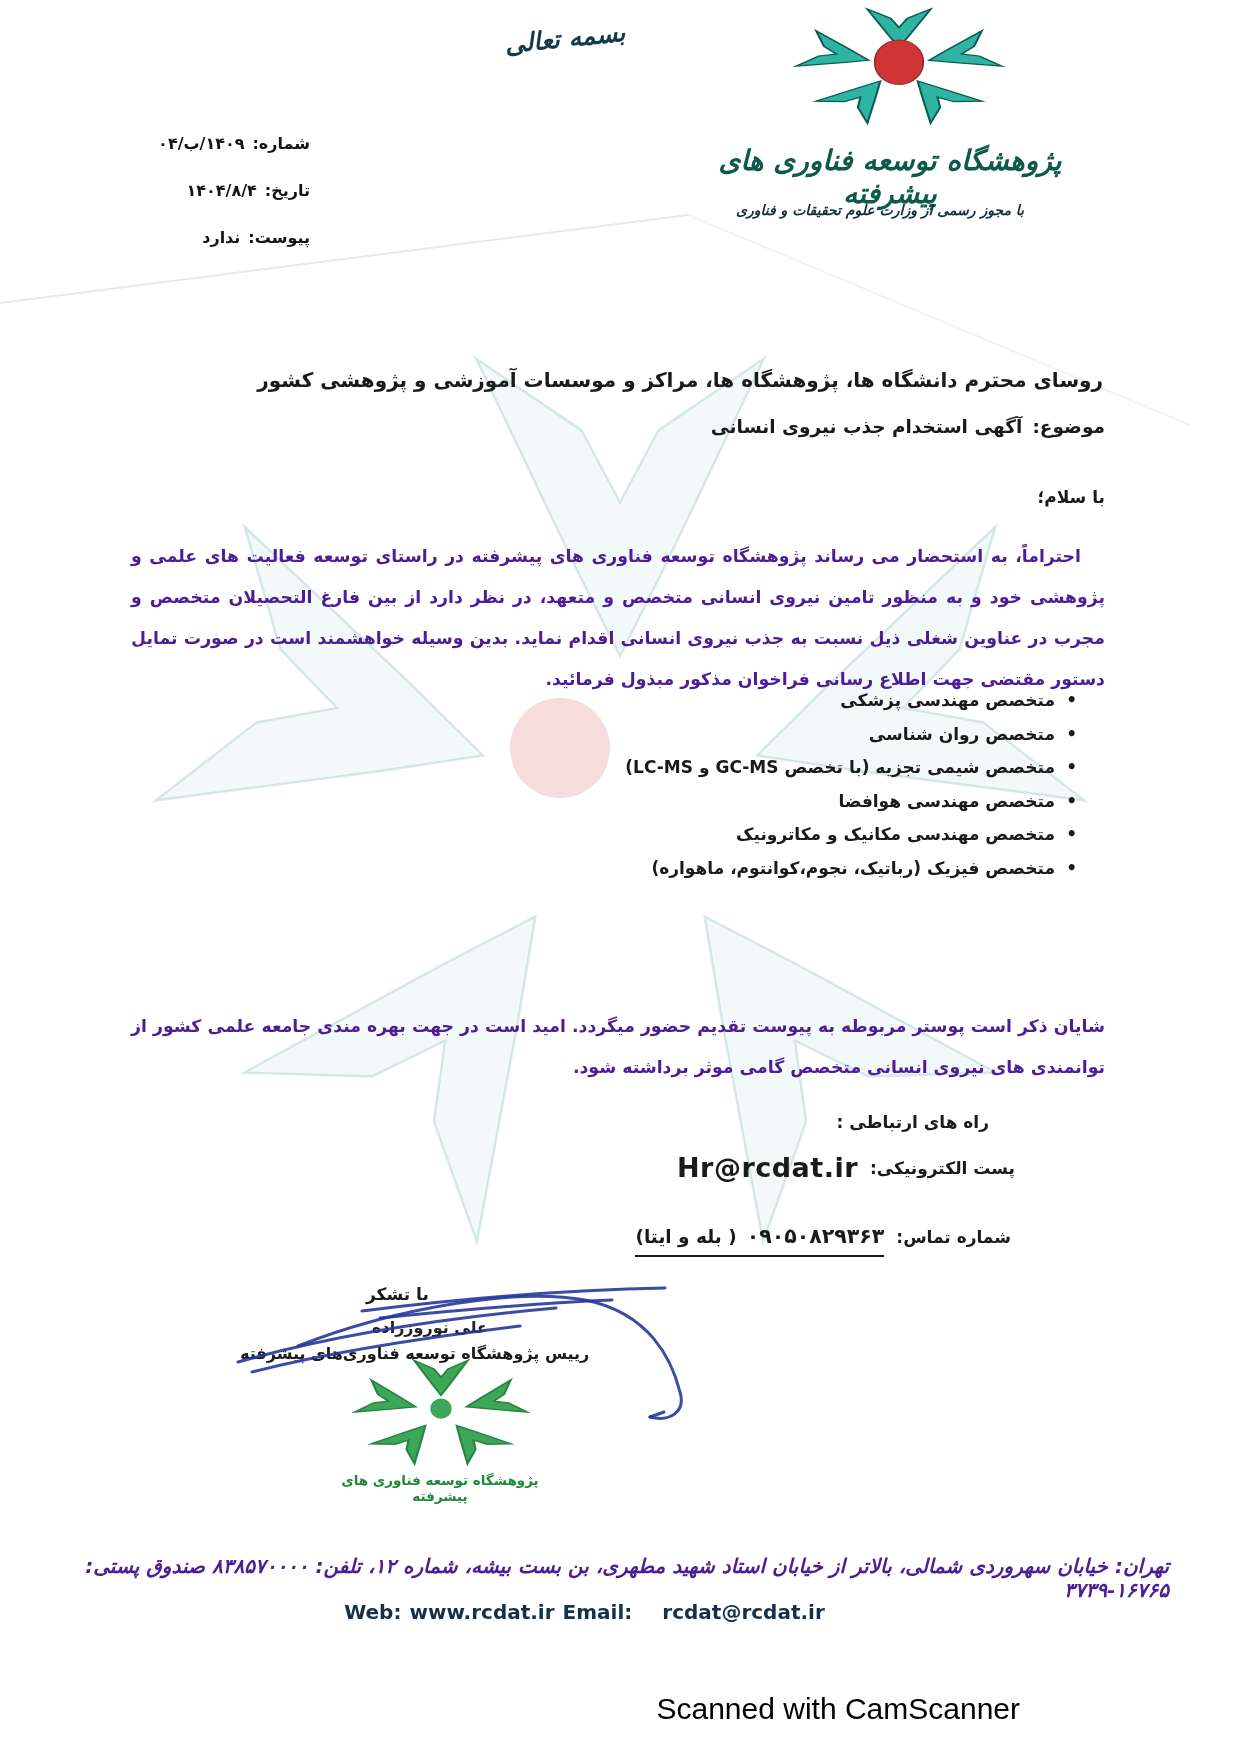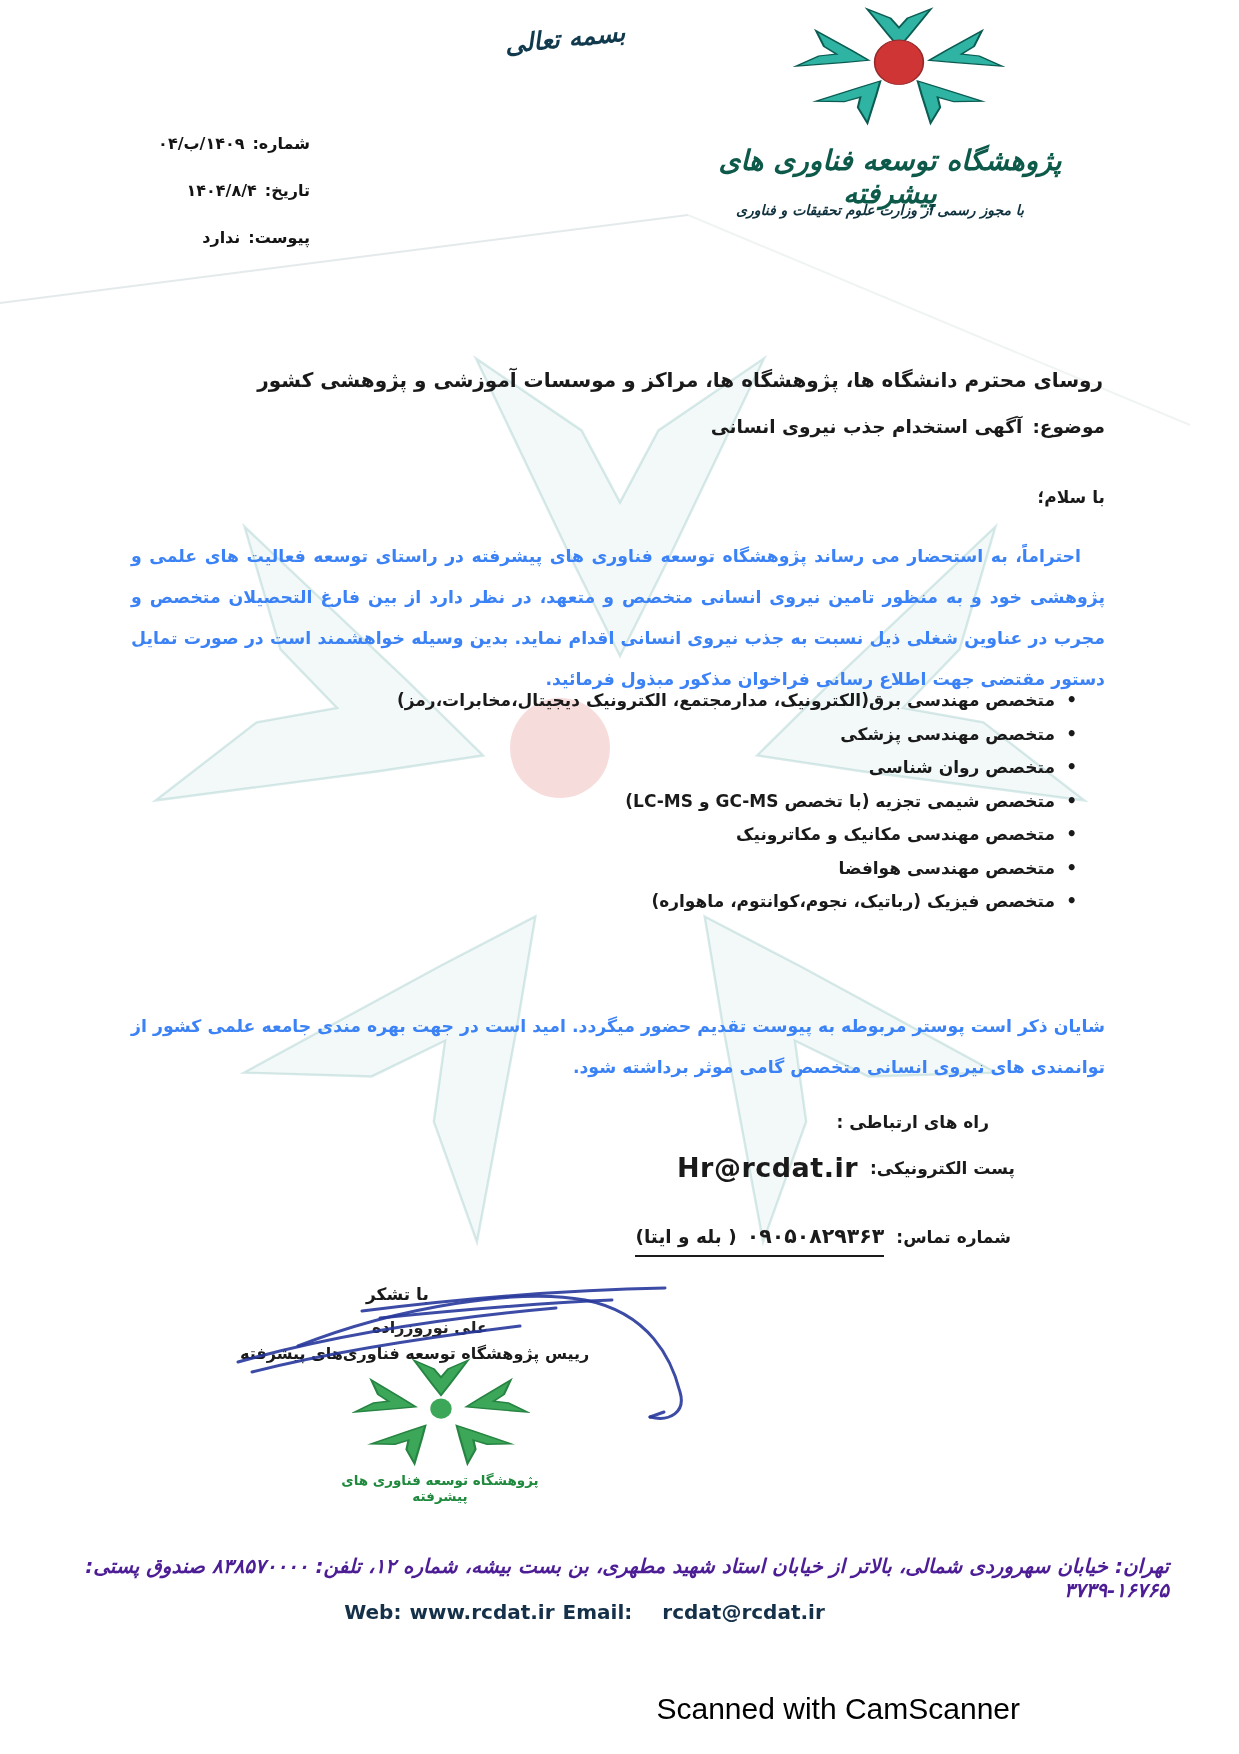--- a/index.html
+++ b/index.html
@@ -32,21 +32,21 @@
 
   .ref-block { left:150px; top:134px; width:160px; direction:rtl; }
   .ref-row { display:flex; gap:8px; align-items:baseline; height:47px;
     font-size:16px; font-weight:bold; color:#141414; }
 
   
   .recipients { right:136px; top:368px; direction:rtl; font-size:20px; font-weight:bold; }
   .subject    { right:134px; top:416px; direction:rtl; font-size:18.5px; font-weight:bold; }
   .subject .subject-value { margin-inline-start:10px; }
   .salutation { right:134px; top:487px; direction:rtl; font-size:17px; font-weight:bold; }
-  .para { direction:rtl; text-align:justify; font-weight:bold; color:#3b82f6;
+  .para { direction:rtl; text-align:justify; font-weight:bold; color:#4c1d95;
     font-size:17.3px; line-height:41px; margin:0; }
   .para1 { left:131px; right:134px; top:536px; text-indent:24px; }
   .para2 { left:131px; right:134px; top:1006px; }
   .bullets { left:150px; right:158px; top:684px; direction:rtl; list-style:none;
     margin:0; padding:0; font-size:17px; font-weight:bold; line-height:33.5px; }
   .bullets li { position:relative; padding-right:26px; text-align:right; }
   .bullets li::before { content:"•"; position:absolute; right:4px; top:0; }
 
   .contact-heading { right:250px; top:1112px; direction:rtl; font-size:17px; font-weight:bold; }
   .email-line { right:224px; top:1152px; direction:rtl; display:flex; gap:12px; align-items:center; }
@@ -132,26 +132,25 @@
 
     <div class="abs subject">
       <span>موضوع:</span><span class="subject-value">آگهی استخدام جذب نیروی انسانی</span>
     </div>
 
     <div class="abs salutation">با سلام؛</div>
 
     <p class="abs para para1">احتراماً، به استحضار می رساند پژوهشگاه توسعه فناوری های پیشرفته در راستای توسعه فعالیت های علمی و پژوهشی خود و به منظور تامین نیروی انسانی متخصص و متعهد، در نظر دارد از بین فارغ التحصیلان متخصص و مجرب در عناوین شغلی ذیل نسبت به جذب نیروی انسانی اقدام نماید. بدین وسیله خواهشمند است در صورت تمایل دستور مقتضی جهت اطلاع رسانی فراخوان مذکور مبذول فرمائید.</p>
 
     <ul class="abs bullets">
-      <li>متخصص مهندسی برق(الکترونیک، مدارمجتمع، الکترونیک دیجیتال،مخابرات،رمز)</li>
       <li>متخصص مهندسی پزشکی</li>
       <li>متخصص روان شناسی</li>
       <li>متخصص شیمی تجزیه (با تخصص GC-MS و LC-MS)</li>
+      <li>متخصص مهندسی هوافضا</li>
       <li>متخصص مهندسی مکانیک و مکاترونیک</li>
-      <li>متخصص مهندسی هوافضا</li>
       <li>متخصص فیزیک (رباتیک، نجوم،کوانتوم، ماهواره)</li>
     </ul>
 
     <p class="abs para para2">شایان ذکر است پوستر مربوطه به پیوست تقدیم حضور میگردد. امید است در جهت بهره مندی جامعه علمی کشور از توانمندی های نیروی انسانی متخصص گامی موثر برداشته شود.</p>
 
     <div class="abs contact-heading">راه های ارتباطی :</div>
 
     <div class="abs email-line">
       <span class="lbl">پست الکترونیکی:</span>
       <span class="email-val">Hr@rcdat.ir</span>

